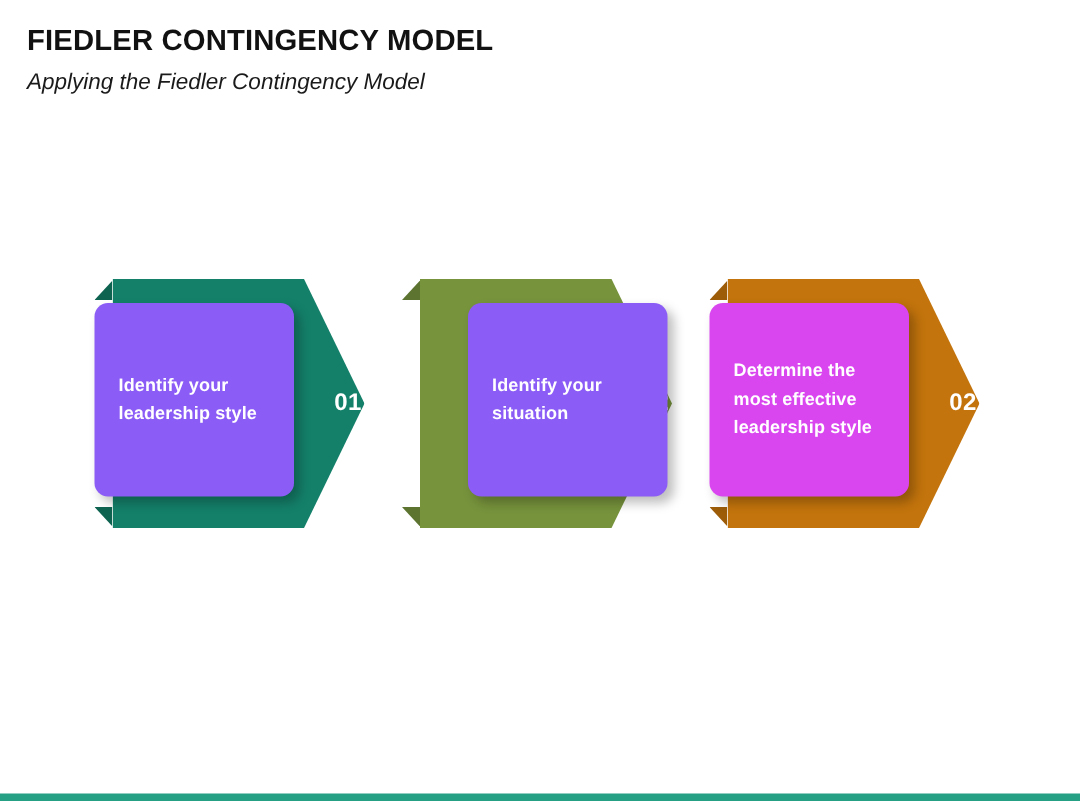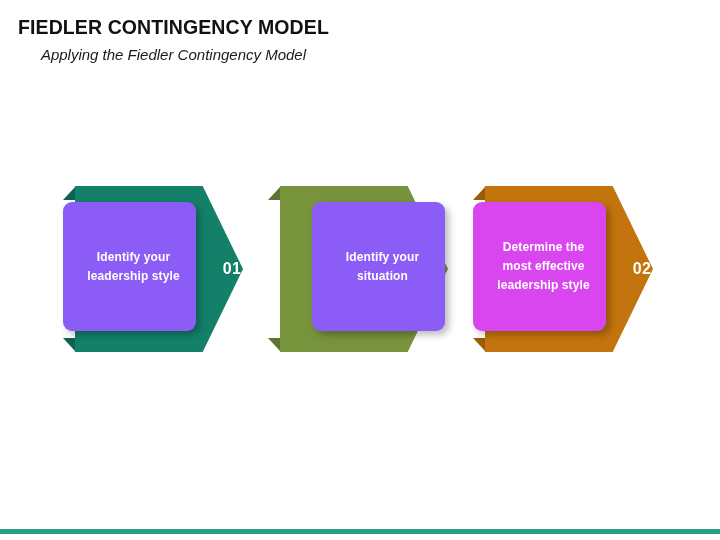--- a/index.html
+++ b/index.html
@@ -10,21 +10,20 @@
     background: #ffffff;
     font-family: "Liberation Sans", sans-serif;
     overflow: hidden;
   }
 
   #slide {
     position: relative;
     width: 720px;
     height: 413px;
     background: #ffffff;
-    text-align: center;
   }
 
   
   #header { position: absolute; left: 18px; top: 16px; }
 
   #slide-title {
     font-size: 19.5px;
     font-weight: bold;
     color: #111111;
     letter-spacing: 0.1px;

